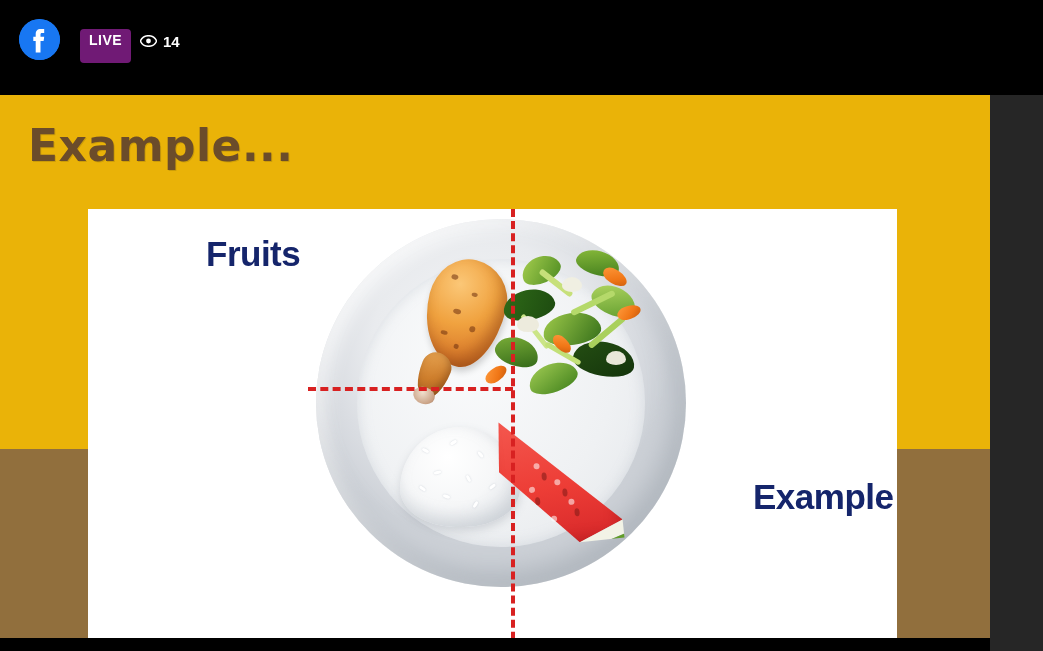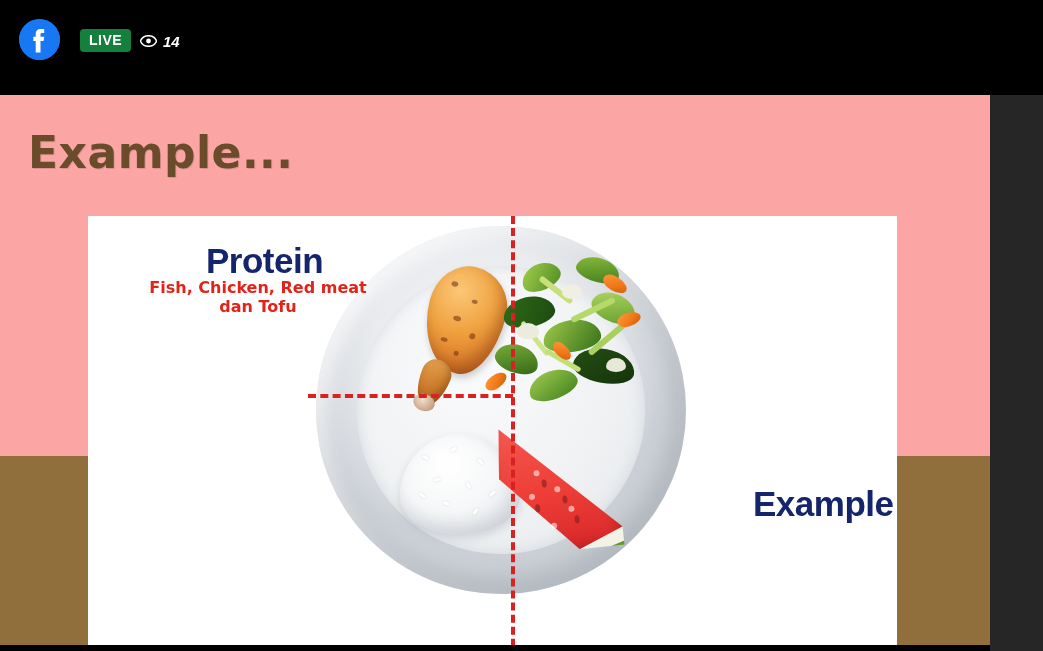--- a/index.html
+++ b/index.html
@@ -32,51 +32,50 @@
     width: 41px; height: 41px;
     border-radius: 50%;
     background: #1877F2;
     overflow: hidden;
   }
   #fb-logo svg { display: block; }
 
   #live-badge {
     position: absolute;
     left: 80px; top: 29px;
-    height: 23px;
+    height: 34px;
     padding: 0 9px;
     border-radius: 4px;
-    background: #15803d;
+    background: #701a75;
     color: #ffffff;
     font-size: 14px;
     font-weight: bold;
     letter-spacing: 0.5px;
     line-height: 23px;
     font-family: "Liberation Sans", sans-serif;
   }
   #viewers {
     position: absolute;
     left: 140px; top: 30px;
     height: 22px;
     display: flex;
     align-items: center;
     gap: 6px;
     color: #ffffff;
     font-size: 15px;
     font-weight: bold;
-    font-style: italic;
   }
   #viewers .eye { display: block; }
 
   
   #slide {
     position: absolute;
-    left: 0; top: 89px;
+    left: 0; top: 82px;
     width: 990px; height: 556px;
-    background: #fca5a5;
+    background: #eab308;
     overflow: hidden;
     z-index: 10;
   }
   #slide-bottom-band {
     position: absolute;
     left: 0; top: 367px;
     width: 990px; height: 189px;
     background: #916F3D;
   }
   #slide-title {
@@ -460,22 +459,21 @@
         <span class="melon-drop" style="left:30%;top:36%;"></span>
         <span class="melon-drop" style="left:46%;top:50%;"></span>
         <span class="melon-drop" style="left:24%;top:54%;"></span>
         <span class="melon-drop" style="left:56%;top:66%;"></span>
         <span class="melon-drop" style="left:40%;top:78%;"></span>
       </div>
 
       <div id="div-v"></div>
       <div id="div-h"></div>
 
-      <div class="lbl-main" id="lbl-protein">Protein</div>
-      <div class="lbl-sub" id="sub-protein">Fish, Chicken, Red meat dan Tofu</div>
+      <div class="lbl-main" id="lbl-protein">Fruits</div>
 
 
 
       <div class="lbl-main" id="lbl-fruit">Example</div>
     </div>
 
   </div>
 
   <div id="right-gutter"></div>
 

